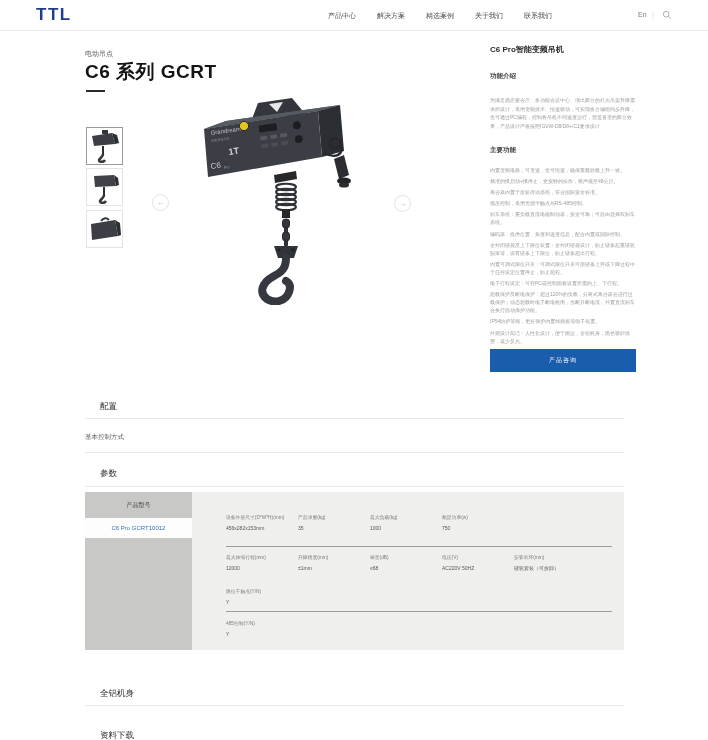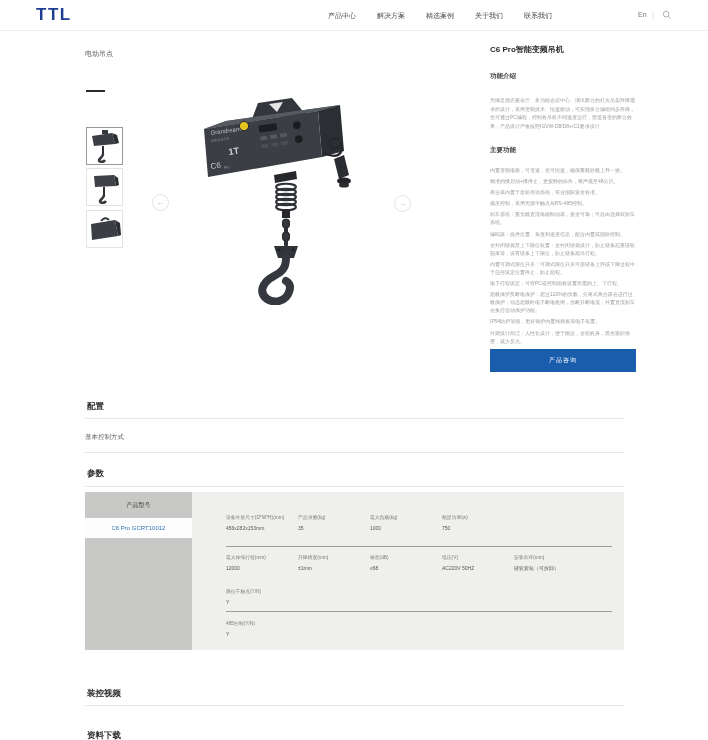--- a/index.html
+++ b/index.html
@@ -30,21 +30,21 @@
 
   
   .rp-name { position:absolute; left:490px; top:44px; width:145px; font-size:8px; font-weight:bold; color:#2b2b2b; }
   .rp-sub { position:absolute; left:490px; font-size:6.5px; font-weight:bold; color:#3c3c3c; }
   .rp-intro { position:absolute; left:490px; top:96px; width:146px; font-size:5px; line-height:1.7; color:#9b9b9b; }
   .rp-feats { position:absolute; left:490px; top:166px; width:146px; }
   .rp-feats p { font-size:5px; line-height:1.62; color:#9b9b9b; margin-bottom:3px; }
   .cta { position:absolute; left:490px; top:349px; width:146px; height:23px; background:#1a5dad; color:#fff; font-size:6px; text-align:center; line-height:23px; letter-spacing:1px; cursor:pointer; }
 
   
-  .sec-h { position:absolute; left:87px; font-size:8.5px; font-weight:bold; color:#2e2e2e; }
+  .sec-h { position:absolute; left:100px; font-size:8.5px; font-weight:normal; color:#2e2e2e; }
   .hr { position:absolute; left:85px; width:539px; height:1px; background:#e8e8e8; }
   .cfg-item { position:absolute; left:85px; top:433px; font-size:6.5px; color:#5e5e5e; }
 
   
   .tbl { position:absolute; left:85px; top:492px; width:539px; height:158px; }
   .tbl-left { position:absolute; left:0; top:0; width:107px; height:158px; background:#c8c8c6; }
   .tbl-left-h { position:absolute; left:0; top:0; width:107px; height:26px; background:#c8c8c6; font-size:6px; color:#3a3a3a; text-align:center; line-height:26px; }
   .tbl-model { position:absolute; left:0; top:26px; width:107px; height:20px; background:#fdfdfd; font-size:6px; color:#3273b9; text-align:center; line-height:20px; cursor:pointer; }
   .tbl-right { position:absolute; left:107px; top:0; width:432px; height:158px; background:#efefed; }
   .prow { position:absolute; left:34px; display:flex; }
@@ -72,20 +72,21 @@
     </div>
     <div class="lang">En</div>
     <div class="hdr-sep">|</div>
     <svg class="search" viewBox="0 0 12 12">
       <circle cx="5" cy="5" r="3.4" fill="none" stroke="#a9a9a9" stroke-width="1.1"></circle>
       <line x1="7.6" y1="7.6" x2="10.6" y2="10.6" stroke="#a9a9a9" stroke-width="1.1"></line>
     </svg>
   </div>
 
   <div class="crumb">电动吊点</div>
+  <h1 class="ptitle">C6 系列 GCRT</h1>
   <div class="tdash"></div>
 
   <div class="thumb active" style="top:127px;">
     <svg width="30" height="33" viewBox="0 0 30 33">
       <polygon points="2,6 22,3 25,14 4,16" fill="#3b3e44"></polygon>
       <polygon points="22,3 27,5 29,13 25,14" fill="#2b2e33"></polygon>
       <rect x="12" y="0" width="6" height="4" fill="#33363b"></rect>
       <line x1="13" y1="16" x2="13" y2="24" stroke="#2c2f34" stroke-width="2"></line>
       <path d="M13 24 C13 27 10 28 9 30 C9 32 13 33 15 30" stroke="#34373c" stroke-width="2.6" fill="none"></path>
     </svg>
@@ -254,17 +255,17 @@
       <div class="prow" style="top:128px;">
         <div class="pcell wide">
           <div class="pl">485控制(Y/N)</div>
           <div class="pv">Y</div>
         </div>
       </div>
 
     </div>
   </div>
 
-  <div class="sec-h" style="top:688px;">装控视频</div>
+  <div class="sec-h" style="top:688px;">全铝机身</div>
   <div class="hr" style="top:705px;"></div>
   <div class="sec-h" style="top:730px;">资料下载</div>
 
 </div>
 
 </body></html>

